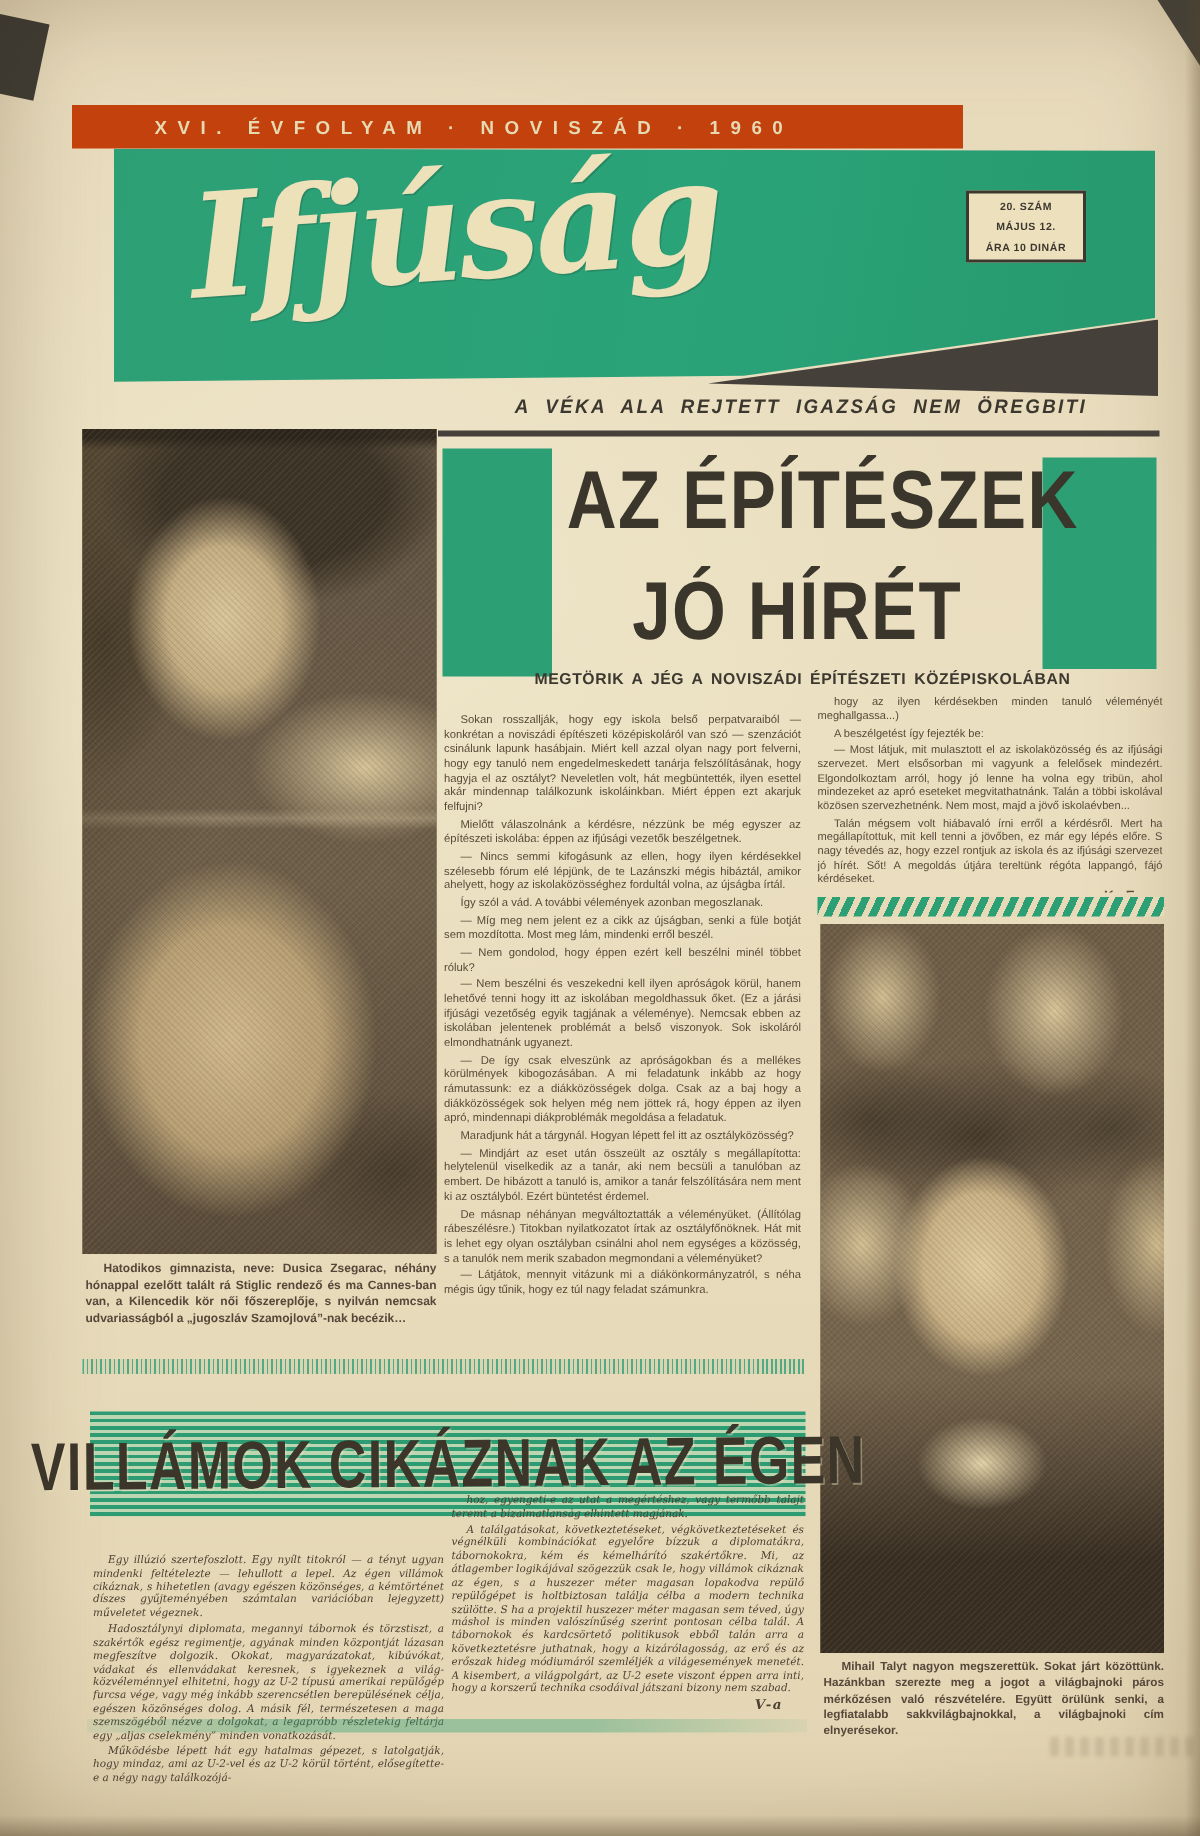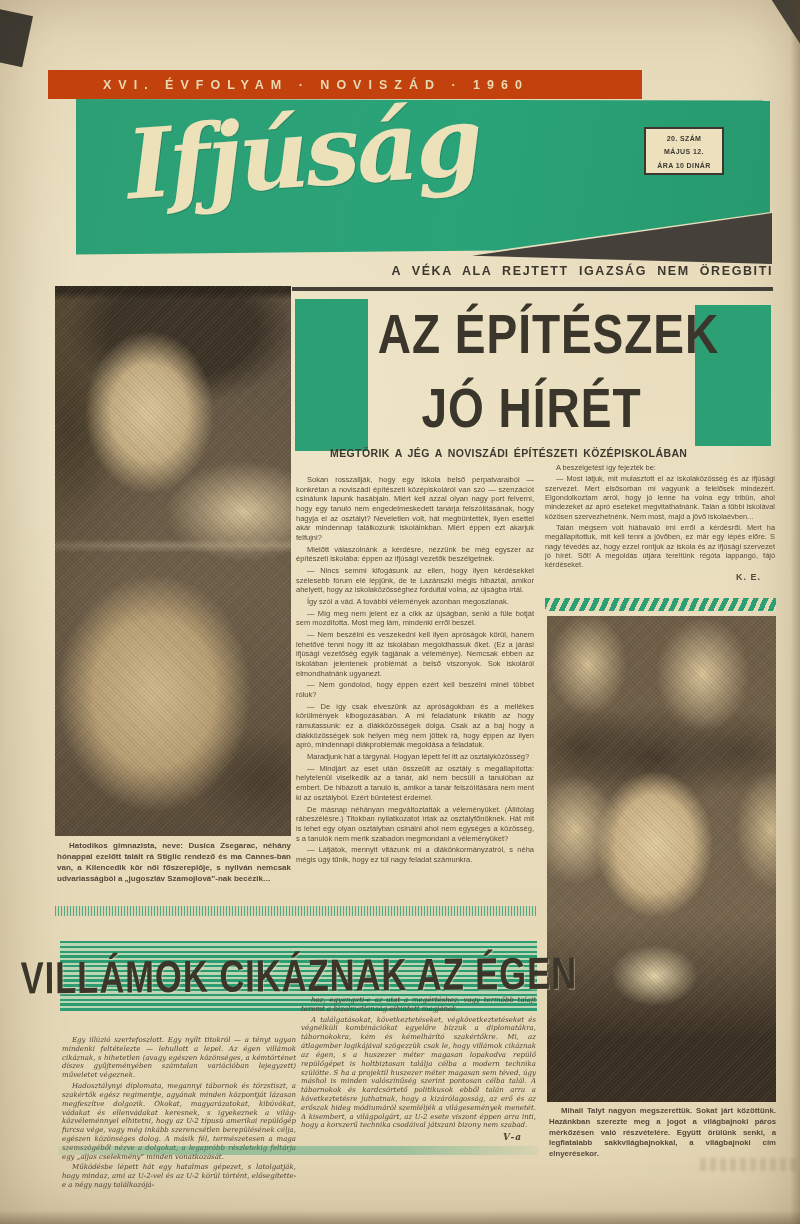--- a/index.html
+++ b/index.html
@@ -42,34 +42,35 @@
     font-size:96px;color:#ede1ba;transform:rotate(-4deg);letter-spacing:-3px;
     text-shadow:1px 1px 0 rgba(30,60,45,.25);
   }
   .issue-box{
     left:644px;top:127px;width:80px;height:48px;background:#ece0bd;border:2px solid #3d382f;
     box-sizing:border-box;text-align:center;color:#3d382f;font-weight:bold;
     font-size:7px;line-height:1.9;padding-top:3px;letter-spacing:.4px;
   }
   
   .kicker{
-    left:295px;top:264px;width:478px;text-align:right;
+    left:295px;top:264px;width:478px;text-align:center;
     font-size:12.5px;font-weight:bold;letter-spacing:1.6px;word-spacing:5px;color:#3d382f;
     transform:scaleY(1.05);
+    font-style:italic;
   }
   .kicker-rule{left:292px;top:287px;width:481px;height:4px;background:#46403a;}
   .hl-green-left{left:295px;top:299px;width:73px;height:152px;background:#2d9f75;}
   .hl-green-right{left:695px;top:305px;width:76px;height:141px;background:#2d9f75;}
   .headline{
     left:368px;top:298px;width:327px;text-align:center;color:#3b362c;
     font-weight:bold;font-size:49px;line-height:1.34;letter-spacing:1px;
     transform:scaleX(.94) scaleY(1.12);transform-origin:center top;white-space:nowrap;
   }
   .subhead{
-    left:330px;top:447px;width:410px;
+    left:330px;top:447px;width:410px;text-align:center;
     font-size:10.5px;font-weight:bold;letter-spacing:.4px;word-spacing:2px;color:#3d382f;
   }
   
   .bodycol{color:#584a39;text-align:justify;overflow:hidden;}
   .bodycol p{margin:0 0 2px 0;text-indent:11px;}
   .lead-left{left:296px;top:463px;width:238px;height:412px;font-size:7.5px;line-height:1.29;margin-top:12px;}
   .lead-right{left:545px;top:463px;width:230px;height:132px;font-size:7.4px;line-height:1.26;}
   .sig{ text-align:right;font-weight:bold;text-indent:0;padding-right:14px;font-size:9px;letter-spacing:1px;}
   .hatch-divider{
     left:545px;top:598px;width:231px;height:13px;
@@ -181,30 +182,31 @@
   <div>JÓ HÍRÉT</div>
 </div>
 <div class="abs subhead">MEGTÖRIK A JÉG A NOVISZÁDI ÉPÍTÉSZETI KÖZÉPISKOLÁBAN</div>
 
 <div class="abs bodycol lead-left">
   <p>Sokan rosszallják, hogy egy iskola belső perpatvaraiból — konkrétan a noviszádi építészeti középiskoláról van szó — szenzációt csinálunk lapunk hasábjain. Miért kell azzal olyan nagy port felverni, hogy egy tanuló nem engedelmeskedett tanárja felszólításának, hogy hagyja el az osztályt? Neveletlen volt, hát megbüntették, ilyen esettel akár mindennap találkozunk iskoláinkban. Miért éppen ezt akarjuk felfujni?</p>
   <p>Mielőtt válaszolnánk a kérdésre, nézzünk be még egyszer az építészeti iskolába: éppen az ifjúsági vezetők beszélgetnek.</p>
   <p>— Nincs semmi kifogásunk az ellen, hogy ilyen kérdésekkel szélesebb fórum elé lépjünk, de te Lazánszki mégis hibáztál, amikor ahelyett, hogy az iskolaközösséghez fordultál volna, az újságba írtál.</p>
   <p>Így szól a vád. A további vélemények azonban megoszlanak.</p>
   <p>— Míg meg nem jelent ez a cikk az újságban, senki a füle botját sem mozdította. Most meg lám, mindenki erről beszél.</p>
+  <p>— Nem gondolod, hogy éppen ezért kell beszélni minél többet róluk?</p>
   <p>— Nem beszélni és veszekedni kell ilyen apróságok körül, hanem lehetővé tenni hogy itt az iskolában megoldhassuk őket. (Ez a járási ifjúsági vezetőség egyik tagjának a véleménye). Nemcsak ebben az iskolában jelentenek problémát a belső viszonyok. Sok iskoláról elmondhatnánk ugyanezt.</p>
-  <p>— Nem gondolod, hogy éppen ezért kell beszélni minél többet róluk?</p>
   <p>— De így csak elveszünk az apróságokban és a mellékes körülmények kibogozásában. A mi feladatunk inkább az hogy rámutassunk: ez a diákközösségek dolga. Csak az a baj hogy a diákközösségek sok helyen még nem jöttek rá, hogy éppen az ilyen apró, mindennapi diákproblémák megoldása a feladatuk.</p>
   <p>Maradjunk hát a tárgynál. Hogyan lépett fel itt az osztályközösség?</p>
   <p>— Mindjárt az eset után összeült az osztály s megállapította: helytelenül viselkedik az a tanár, aki nem becsüli a tanulóban az embert. De hibázott a tanuló is, amikor a tanár felszólítására nem ment ki az osztályból. Ezért büntetést érdemel.</p>
   <p>De másnap néhányan megváltoztatták a véleményüket. (Állítólag rábeszélésre.) Titokban nyilatkozatot írtak az osztályfőnöknek. Hát mit is lehet egy olyan osztályban csinálni ahol nem egységes a közösség, s a tanulók nem merik szabadon megmondani a véleményüket?</p>
   <p>— Látjátok, mennyit vitázunk mi a diákönkormányzatról, s néha mégis úgy tűnik, hogy ez túl nagy feladat számunkra.</p>
 
 </div>
 <div class="abs bodycol lead-right">
+  <p>hogy az ilyen kérdésekben minden tanuló véleményét meghallgassa...)</p>
   <p>A beszélgetést így fejezték be:</p>
   <p>— Most látjuk, mit mulasztott el az iskolaközösség és az ifjúsági szervezet. Mert elsősorban mi vagyunk a felelősek mindezért. Elgondolkoztam arról, hogy jó lenne ha volna egy tribün, ahol mindezeket az apró eseteket megvitathatnánk. Talán a többi iskolával közösen szervezhetnénk. Nem most, majd a jövő iskolaévben...</p>
   <p>Talán mégsem volt hiábavaló írni erről a kérdésről. Mert ha megállapítottuk, mit kell tenni a jövőben, ez már egy lépés előre. S nagy tévedés az, hogy ezzel rontjuk az iskola és az ifjúsági szervezet jó hírét. Sőt! A megoldás útjára tereltünk régóta lappangó, fájó kérdéseket.</p>
   <p class="sig">K. E.</p>
 </div>
 <div class="abs hatch-divider"></div>
 
 <div class="abs photo photo-film"></div>
 <div class="abs caption cap-film">
   <div class="cap-text">Hatodikos gimnazista, neve: Dusica Zsegarac, néhány hónappal ezelőtt talált rá Stiglic rendező és ma Cannes-ban van, a Kilencedik kör női főszereplője, s nyilván nemcsak udvariasságból a „jugoszláv Szamojlová”-nak becézik…</div>

